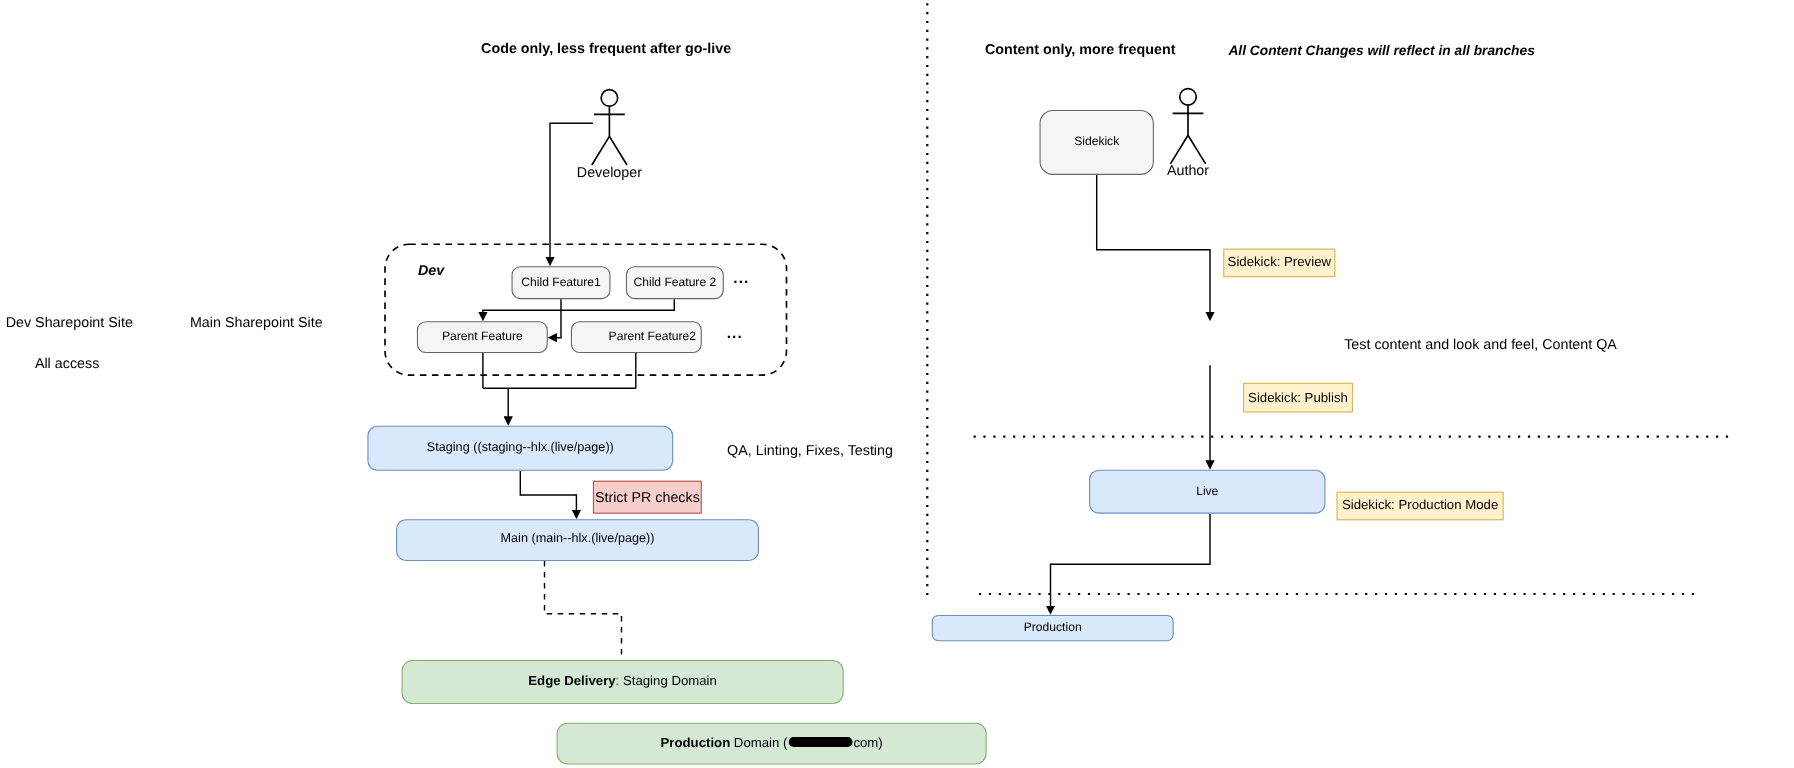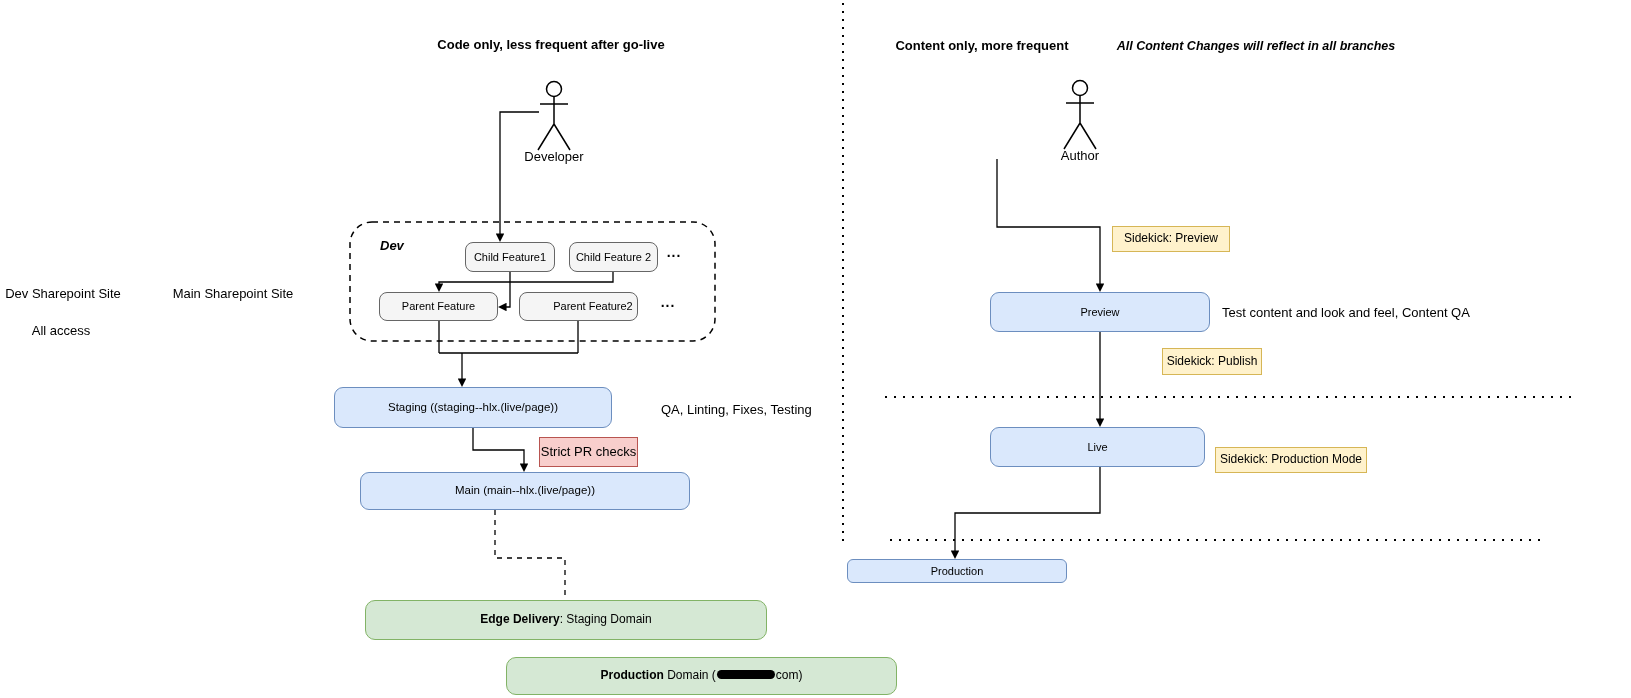--- a/index.html
+++ b/index.html
@@ -110,32 +110,32 @@
     <span><span class="bold">Production</span><span> Domain (</span><span class="redact"></span><span>com)</span></span>
   </div>
 
   <div class="node green" style="left:365px;top:600px;width:402px;height:40px;">
     <span><span class="bold">Edge Delivery</span><span>: Staging Domain</span></span>
   </div>
 
   <div class="clabel bold" style="left:982px;top:45px;">Content only, more frequent</div>
   <div class="clabel ital" style="left:1256px;top:46px;font-size:12.5px;font-weight:bold;">All Content Changes will reflect in all branches</div>
 
+  <div class="node grayn" style="left:945px;top:100px;width:104px;height:59px;border-radius:12px;">
+    <span>Sidekick</span>
+  </div>
   <div class="clabel" style="left:1080px;top:155px;">Author</div>
 
-  <div class="node yellow" style="left:1112px;top:226px;width:118px;height:26px;">
+  <div class="node yellow" style="left:1112px;top:226px;width:102px;height:26px;">
     <span>Sidekick: Preview</span>
   </div>
 
-  <div class="node blue" style="left:990px;top:292px;width:220px;height:40px;">
-    <span>Preview</span>
-  </div>
   <div class="llabel" style="left:1222px;top:305px;">Test content and look and feel, Content QA</div>
 
-  <div class="node yellow" style="left:1130px;top:348px;width:100px;height:27px;margin-left:32px;">
+  <div class="node yellow" style="left:1130px;top:348px;width:100px;height:27px;">
     <span>Sidekick: Publish</span>
   </div>
 
   <div class="node blue" style="left:990px;top:427px;width:215px;height:40px;">
     <span>Live</span>
   </div>
   <div class="node yellow" style="left:1215px;top:447px;width:152px;height:26px;">
     <span>Sidekick: Production Mode</span>
   </div>
 

